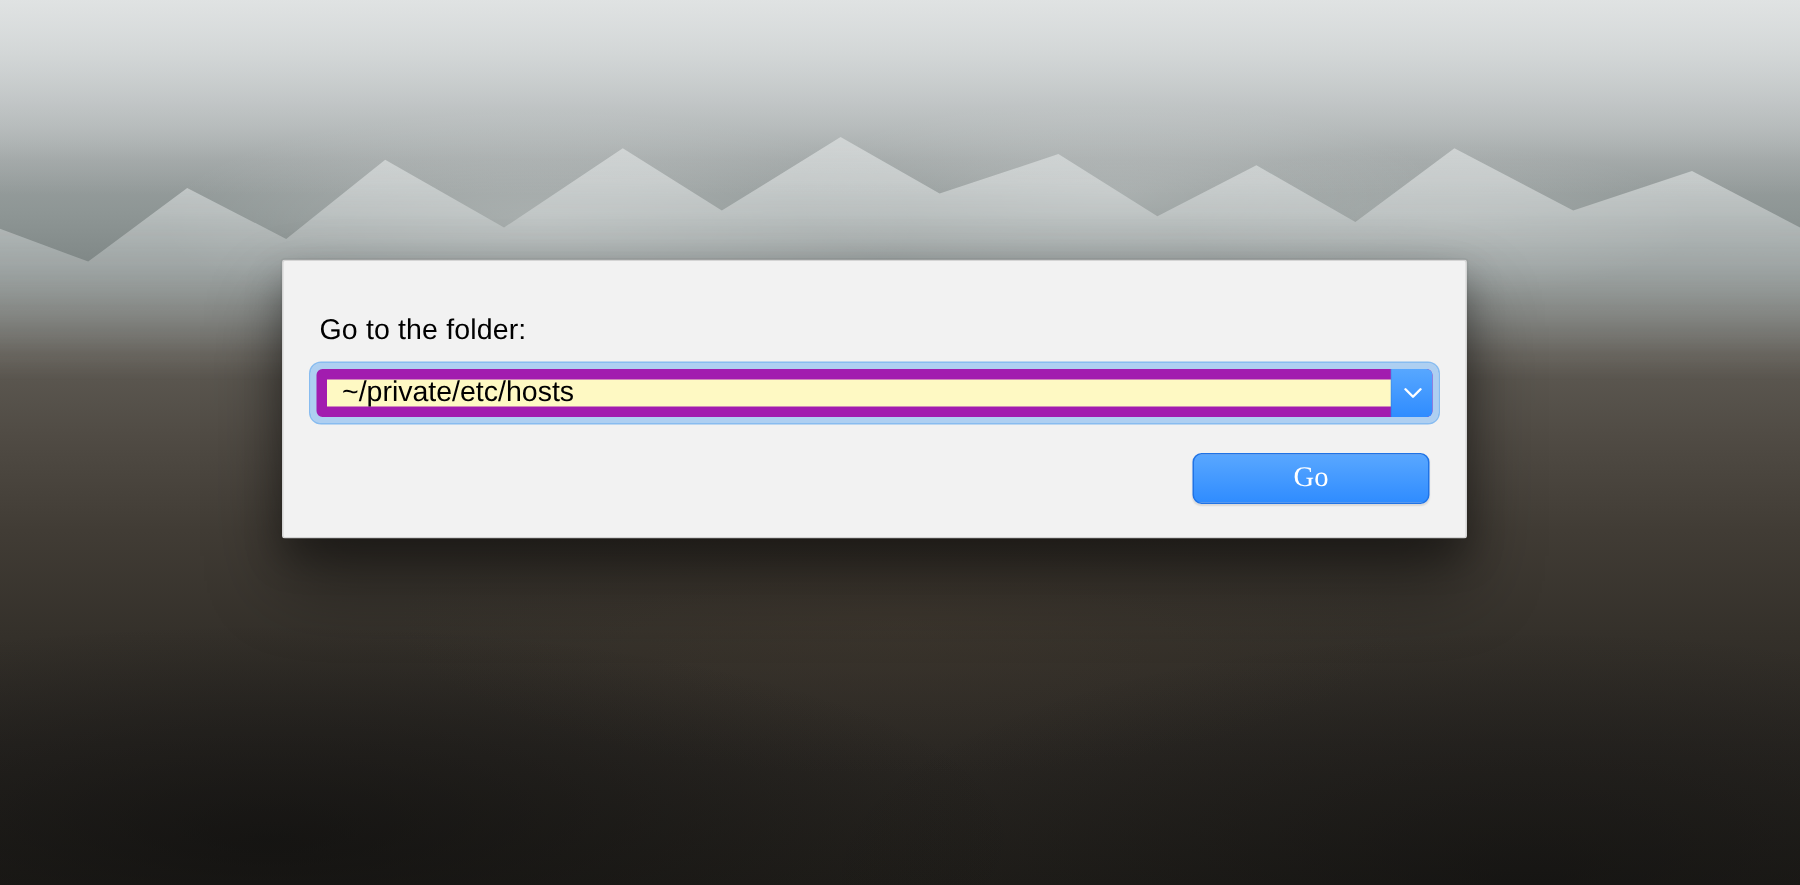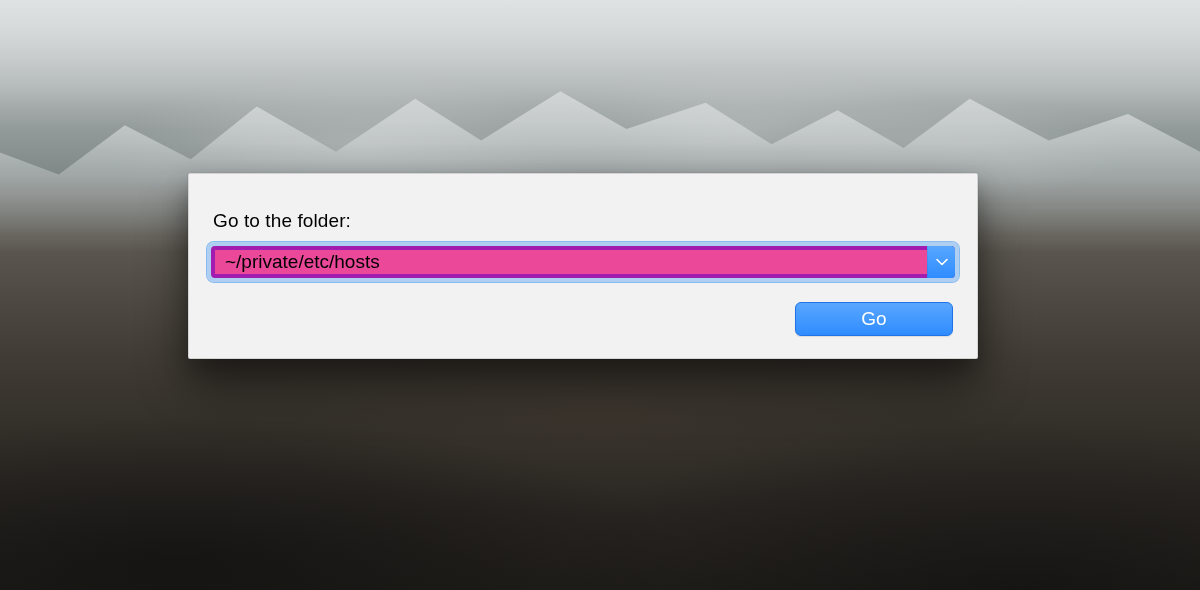--- a/index.html
+++ b/index.html
@@ -115,22 +115,22 @@
     }
     
     .path-input {
       position: relative;
       z-index: 1;
       width: 100%;
       height: 32px;
       padding: 0 38px 0 10px;
       font-size: 19px;
       color: #000;
-      background: #ec4899;
-      border: 4px solid #a21caf;
+      background: #fef9c3;
+      border: 7px solid #a21caf;
       border-radius: 4px;
       outline: none;
       font-family: inherit;
       line-height: 30px;
     }
     
     .dropdown-button {
       position: absolute;
       z-index: 2;
       right: 0;
@@ -179,20 +179,21 @@
       border: 1px solid #c7c7c7;
       color: #000;
       box-shadow: 0 1px 1px rgba(0,0,0,0.06);
     }
     
     .btn-go {
       background: linear-gradient(180deg, #59a7ff 0%, #2f8cff 100%);
       border: 1px solid #1f73e6;
       color: #ffffff;
       box-shadow: 0 1px 1px rgba(0,0,0,0.1);
+      font-family: Liberation Serif, serif;
     }
   </style>
 </head>
 <body>
 
 <div class="desktop-background">
   <div class="mountain-shading"></div>
   <div class="snow-ridge"></div>
   <div class="fog"></div>
 </div>

